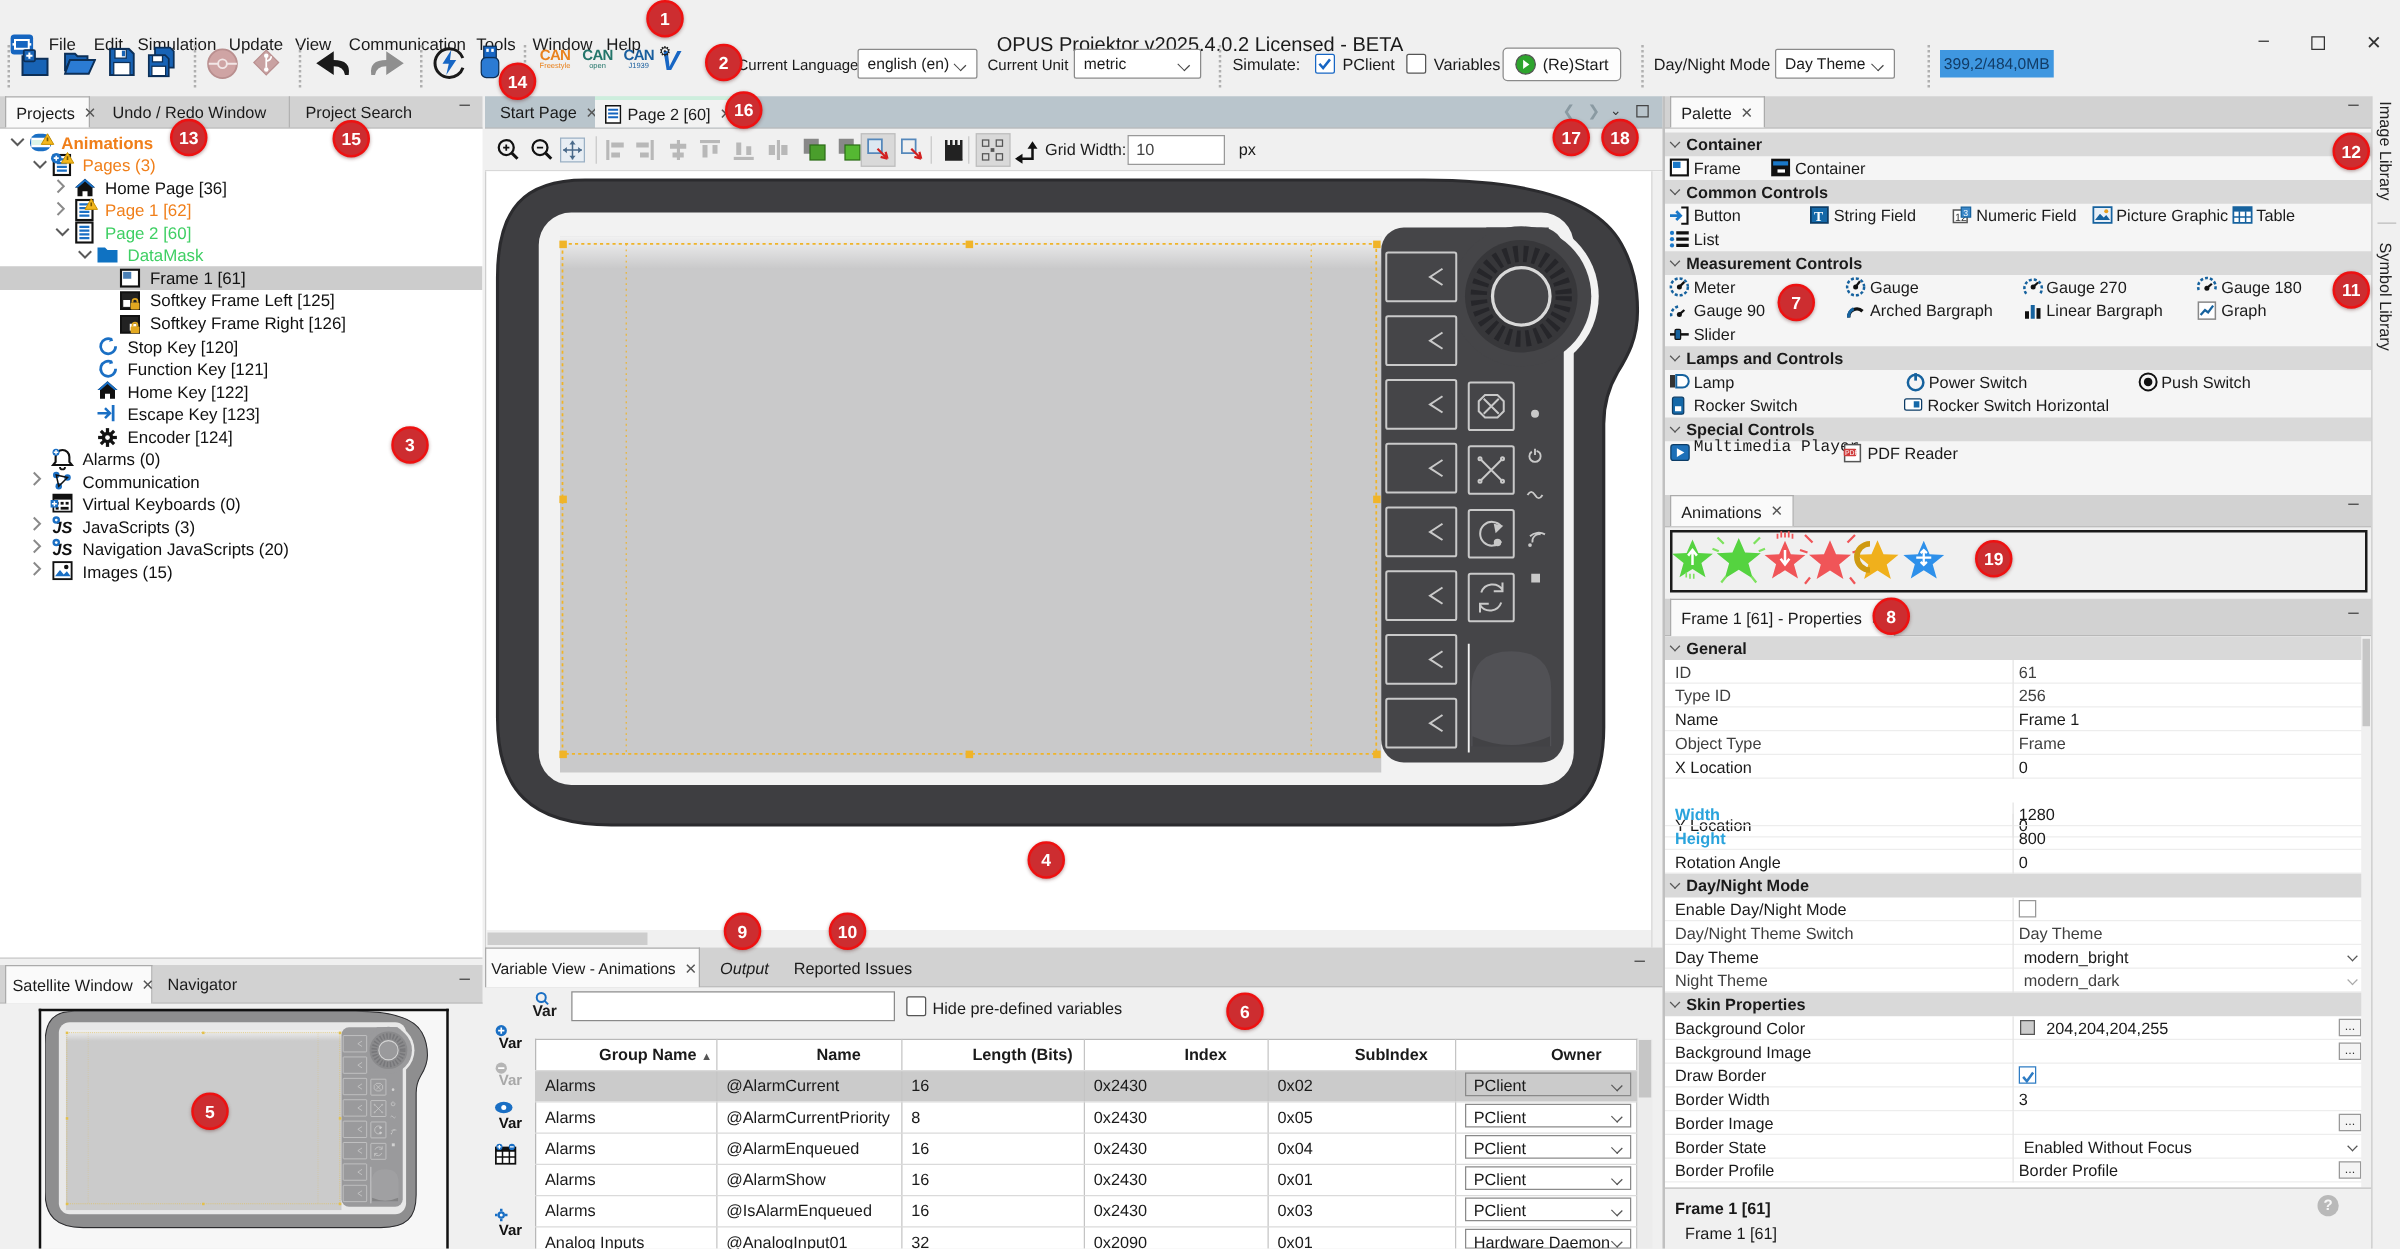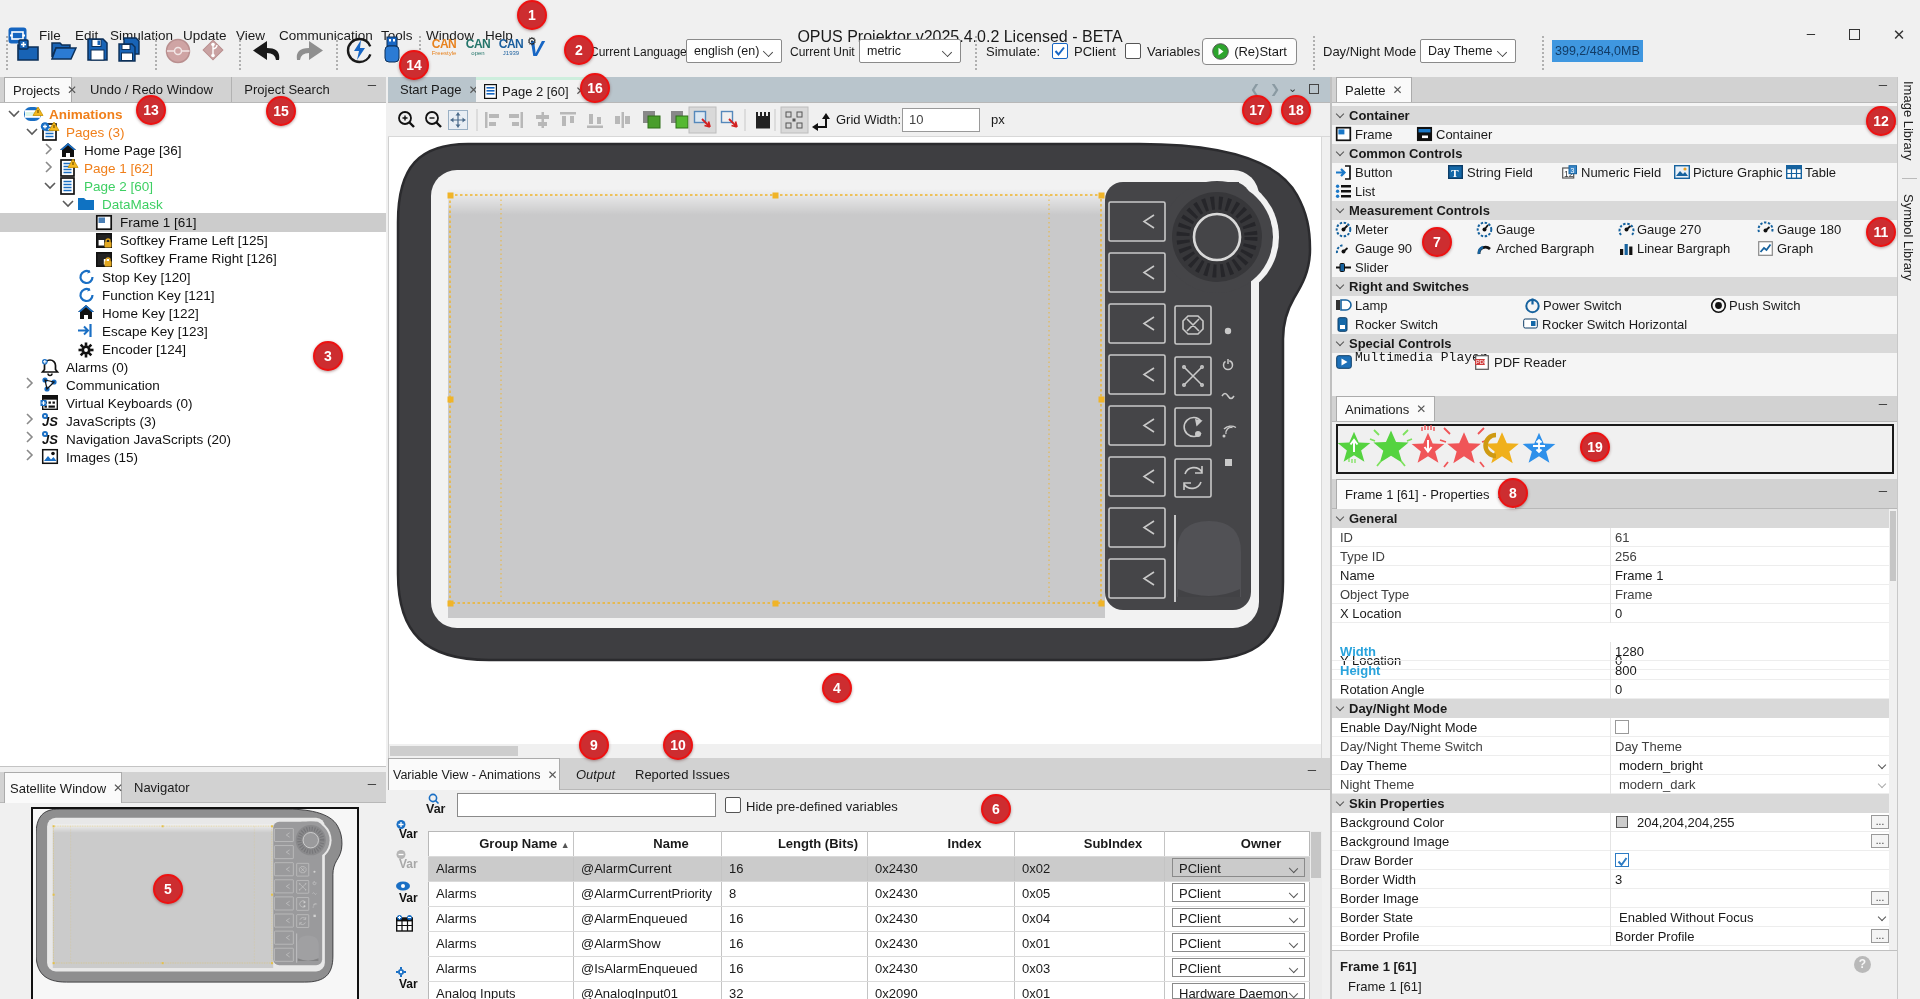--- a/index.html
+++ b/index.html
@@ -691,21 +691,21 @@
   <div class="phdr" style="top:98px;">Measurement Controls</div>
   <div class="pit" style="top:117px;left:23px;">Meter</div>
     <div class="pit" style="top:117px;left:164px;">Gauge</div>
     <div class="pit" style="top:117px;left:305px;">Gauge 270</div>
     <div class="pit" style="top:117px;left:445px;">Gauge 180</div>
   <div class="pit" style="top:136px;left:23px;">Gauge 90</div>
     <div class="pit" style="top:136px;left:164px;">Arched Bargraph</div>
     <div class="pit" style="top:136px;left:305px;">Linear Bargraph</div>
     <div class="pit" style="top:136px;left:445px;">Graph</div>
   <div class="pit" style="top:155px;left:23px;">Slider</div>
-  <div class="phdr" style="top:174px;">Right and Switches</div>
+  <div class="phdr" style="top:174px;">Lamps and Controls</div>
   <div class="pit" style="top:193px;left:23px;">Lamp</div>
     <div class="pit" style="top:193px;left:211px;">Power Switch</div>
     <div class="pit" style="top:193px;left:397px;">Push Switch</div>
   <div class="pit" style="top:212px;left:23px;">Rocker Switch</div>
     <div class="pit" style="top:212px;left:210px;text-align:right;">Rocker Switch Horizontal</div>
   <div class="phdr" style="top:231px;">Special Controls</div>
   <div class="pit" style="top:245px;left:23px;font-family:Liberation Mono, monospace;">Multimedia Player</div>
     <div class="pit" style="top:250px;left:162px;">PDF Reader</div>
   <svg class="abs" style="left:0;top:0" width="565" height="293" viewBox="0 0 565 293">
     <g transform="translate(4,24)">

